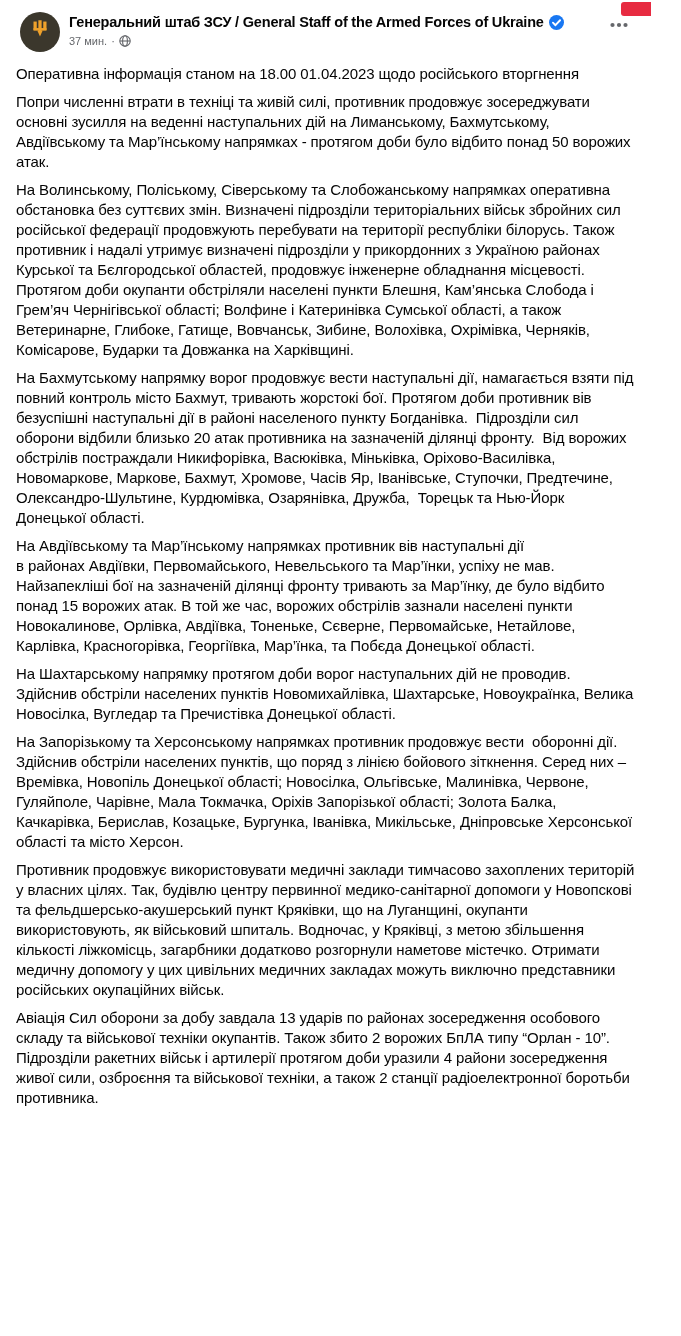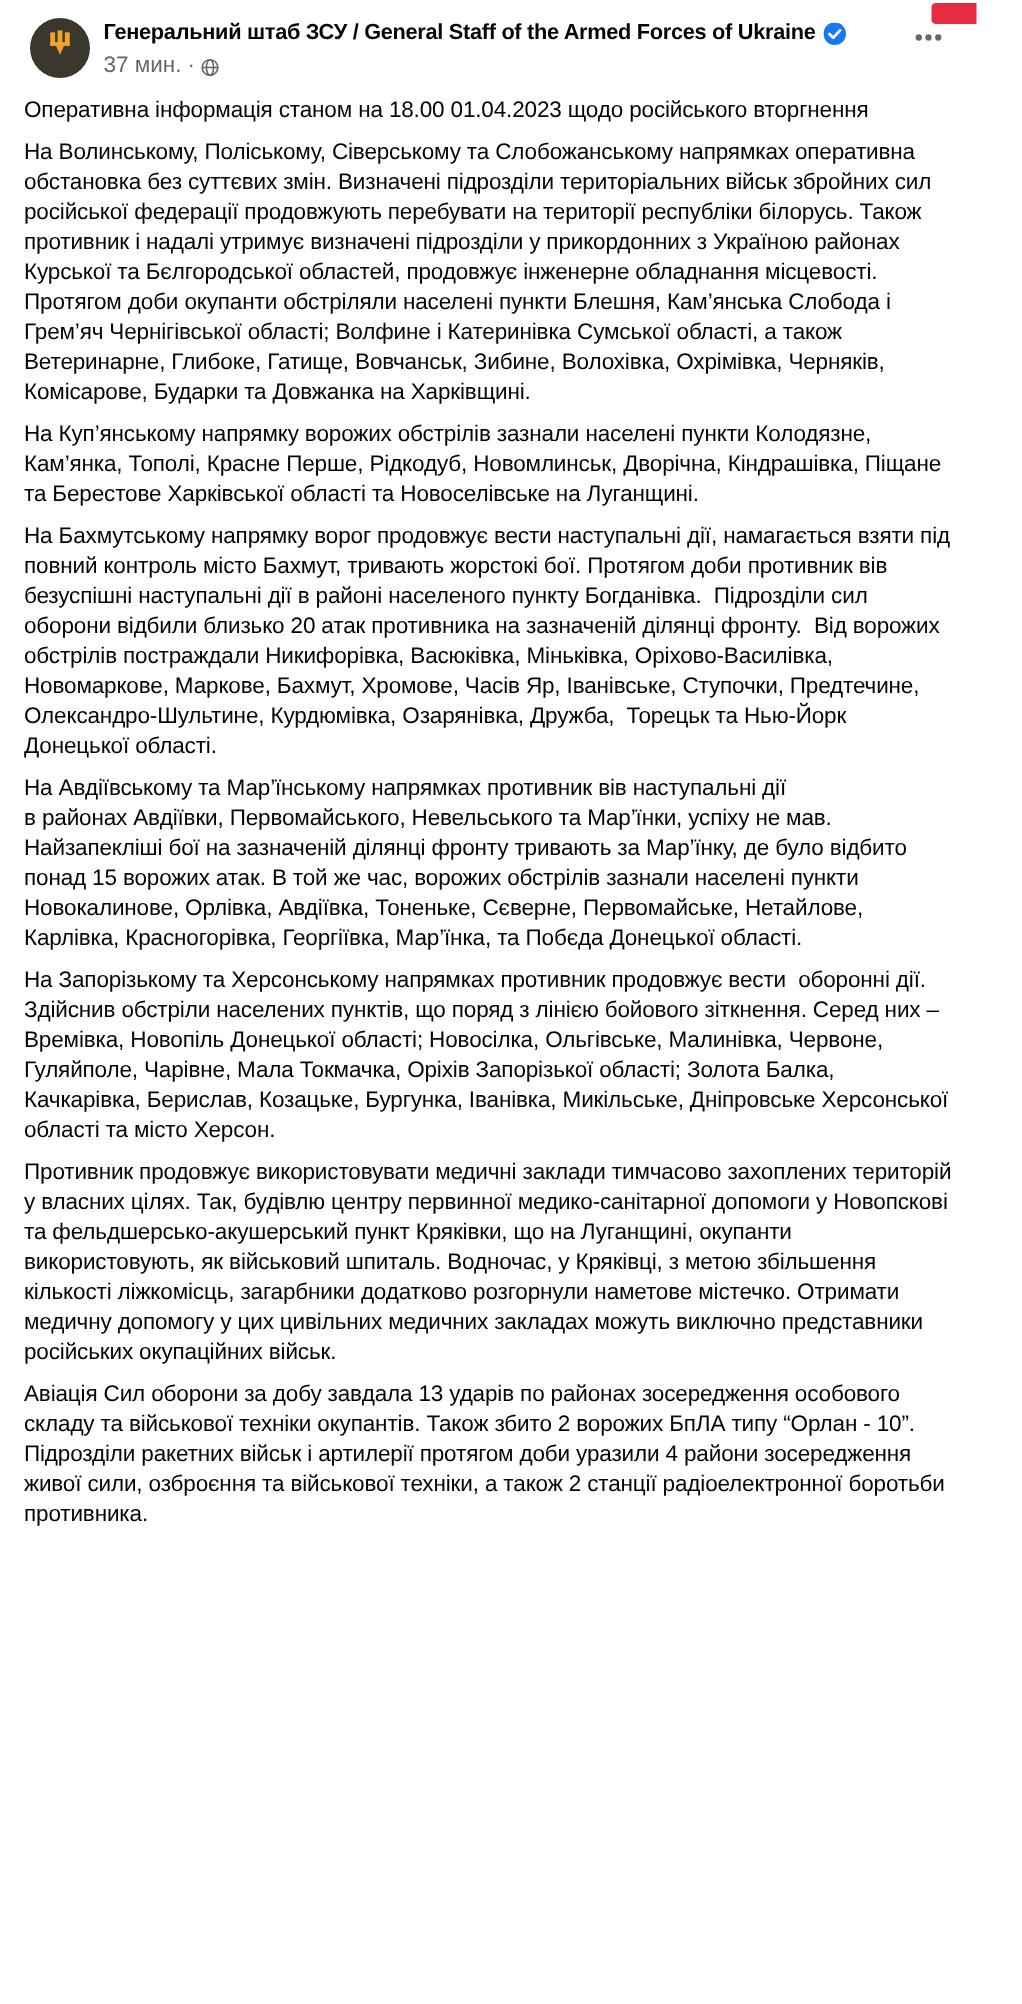--- a/index.html
+++ b/index.html
@@ -22,21 +22,21 @@
   .avatar svg { width: 26px; height: 26px; }
   .head-text { padding-top: 1px; }
   .page-name-row { display: flex; align-items: center; gap: 5px; }
   .page-name {
     font-weight: bold; font-size: 14.5px; line-height: 19px; color: #050505;
     letter-spacing: -0.2px; cursor: pointer;
   }
   .verified { width: 15px; height: 15px; flex: 0 0 15px; }
   .meta-row {
     display: flex; align-items: center; gap: 4px;
-    font-size: 15px; color: #65676b; margin-top: 3px;
+    font-size: 11px; color: #65676b; margin-top: 3px;
   }
   .globe { width: 12px; height: 12px; }
   .more-btn {
     position: absolute; top: 14px; right: 14px;
     width: 36px; height: 24px;
     display: flex; align-items: center; justify-content: center;
     border: none; background: transparent; cursor: pointer;
   }
   .notif-badge {
     position: absolute; top: 2px; right: 0;
@@ -101,24 +101,25 @@
       <svg width="20" height="20" viewBox="0 0 20 20" xmlns="http://www.w3.org/2000/svg" fill="#65676b">
         <circle cx="3.5" cy="10" r="2.1"></circle>
         <circle cx="10" cy="10" r="2.1"></circle>
         <circle cx="16.5" cy="10" r="2.1"></circle>
       </svg>
     </span>
   </button>
 
   <div class="body-text">
     <p>Оперативна інформація станом на 18.00 01.04.2023 щодо російського вторгнення</p>
+    <p>Попри численні втрати в техніці та живій силі, противник продовжує зосереджувати основні зусилля на веденні наступальних дій на Лиманському, Бахмутському, Авдіївському та Мар’їнському напрямках - протягом доби було відбито понад 50 ворожих атак.</p>
     <p>На Волинському, Поліському, Сіверському та Слобожанському напрямках оперативна обстановка без суттєвих змін. Визначені підрозділи територіальних військ збройних сил російської федерації продовжують перебувати на території республіки білорусь. Також противник і надалі утримує визначені підрозділи у прикордонних з Україною районах Курської та Бєлгородської областей, продовжує інженерне обладнання місцевості. Протягом доби окупанти обстріляли населені пункти Блешня, Кам’янська Слобода і Грем’яч Чернігівської області; Волфине і Катеринівка Сумської області, а також Ветеринарне, Глибоке, Гатище, Вовчанськ, Зибине, Волохівка, Охрімівка, Черняків, Комісарове, Бударки та Довжанка на Харківщині.</p>
-    <p>На Куп’янському напрямку ворожих обстрілів зазнали населені пункти Колодязне, Кам’янка, Тополі, Красне Перше, Рідкодуб, Новомлинськ, Дворічна, Кіндрашівка, Піщане та Берестове Харківської області та Новоселівське на Луганщині.</p>
     <p>На Бахмутському напрямку ворог продовжує вести наступальні дії, намагається взяти під повний контроль місто Бахмут, тривають жорстокі бої. Протягом доби противник вів безуспішні наступальні дії в районі населеного пункту Богданівка.  Підрозділи сил оборони відбили близько 20 атак противника на зазначеній ділянці фронту.  Від ворожих обстрілів постраждали Никифорівка, Васюківка, Міньківка, Оріхово-Василівка, Новомаркове, Маркове, Бахмут, Хромове, Часів Яр, Іванівське, Ступочки, Предтечине, Олександро-Шультине, Курдюмівка, Озарянівка, Дружба,  Торецьк та Нью-Йорк Донецької області.</p>
     <p>На Авдіївському та Мар’їнському напрямках противник вів наступальні дії
 в районах Авдіївки, Первомайського, Невельського та Мар’їнки, успіху не мав. Найзапекліші бої на зазначеній ділянці фронту тривають за Мар’їнку, де було відбито понад 15 ворожих атак. В той же час, ворожих обстрілів зазнали населені пункти Новокалинове, Орлівка, Авдіївка, Тоненьке, Сєверне, Первомайське, Нетайлове, Карлівка, Красногорівка, Георгіївка, Мар’їнка, та Побєда Донецької області.</p>
+    <p>На Шахтарському напрямку протягом доби ворог наступальних дій не проводив. Здійснив обстріли населених пунктів Новомихайлівка, Шахтарське, Новоукраїнка, Велика Новосілка, Вугледар та Пречистівка Донецької області.</p>
     <p>На Запорізькому та Херсонському напрямках противник продовжує вести  оборонні дії. Здійснив обстріли населених пунктів, що поряд з лінією бойового зіткнення. Серед них – Времівка, Новопіль Донецької області; Новосілка, Ольгівське, Малинівка, Червоне, Гуляйполе, Чарівне, Мала Токмачка, Оріхів Запорізької області; Золота Балка, Качкарівка, Берислав, Козацьке, Бургунка, Іванівка, Микільське, Дніпровське Херсонської області та місто Херсон.</p>
     <p>Противник продовжує використовувати медичні заклади тимчасово захоплених територій у власних цілях. Так, будівлю центру первинної медико-санітарної допомоги у Новопскові та фельдшерсько-акушерський пункт Кряківки, що на Луганщині, окупанти використовують, як військовий шпиталь. Водночас, у Кряківці, з метою збільшення кількості ліжкомісць, загарбники додатково розгорнули наметове містечко. Отримати медичну допомогу у цих цивільних медичних закладах можуть виключно представники російських окупаційних військ.</p>
     <p>Авіація Сил оборони за добу завдала 13 ударів по районах зосередження особового складу та військової техніки окупантів. Також збито 2 ворожих БпЛА типу “Орлан - 10”.
 Підрозділи ракетних військ і артилерії протягом доби уразили 4 райони зосередження живої сили, озброєння та військової техніки, а також 2 станції радіоелектронної боротьби противника.</p>
   </div>
 
 </div>
 
 </body></html>

